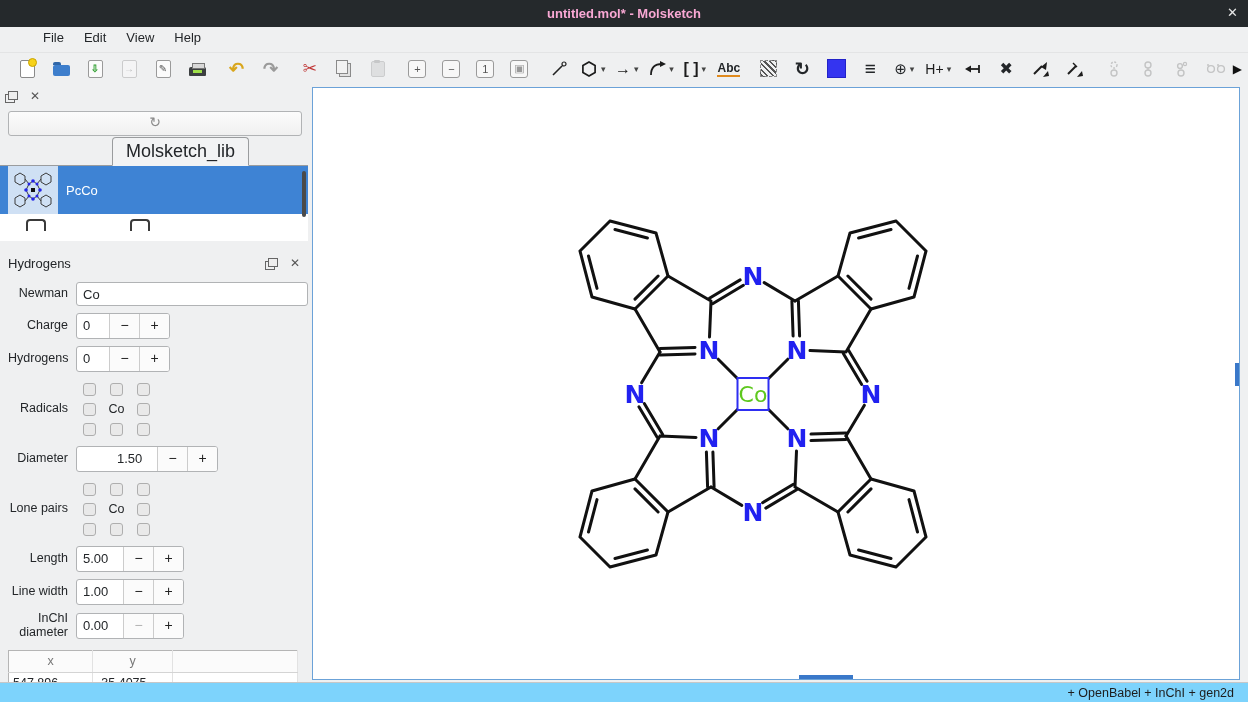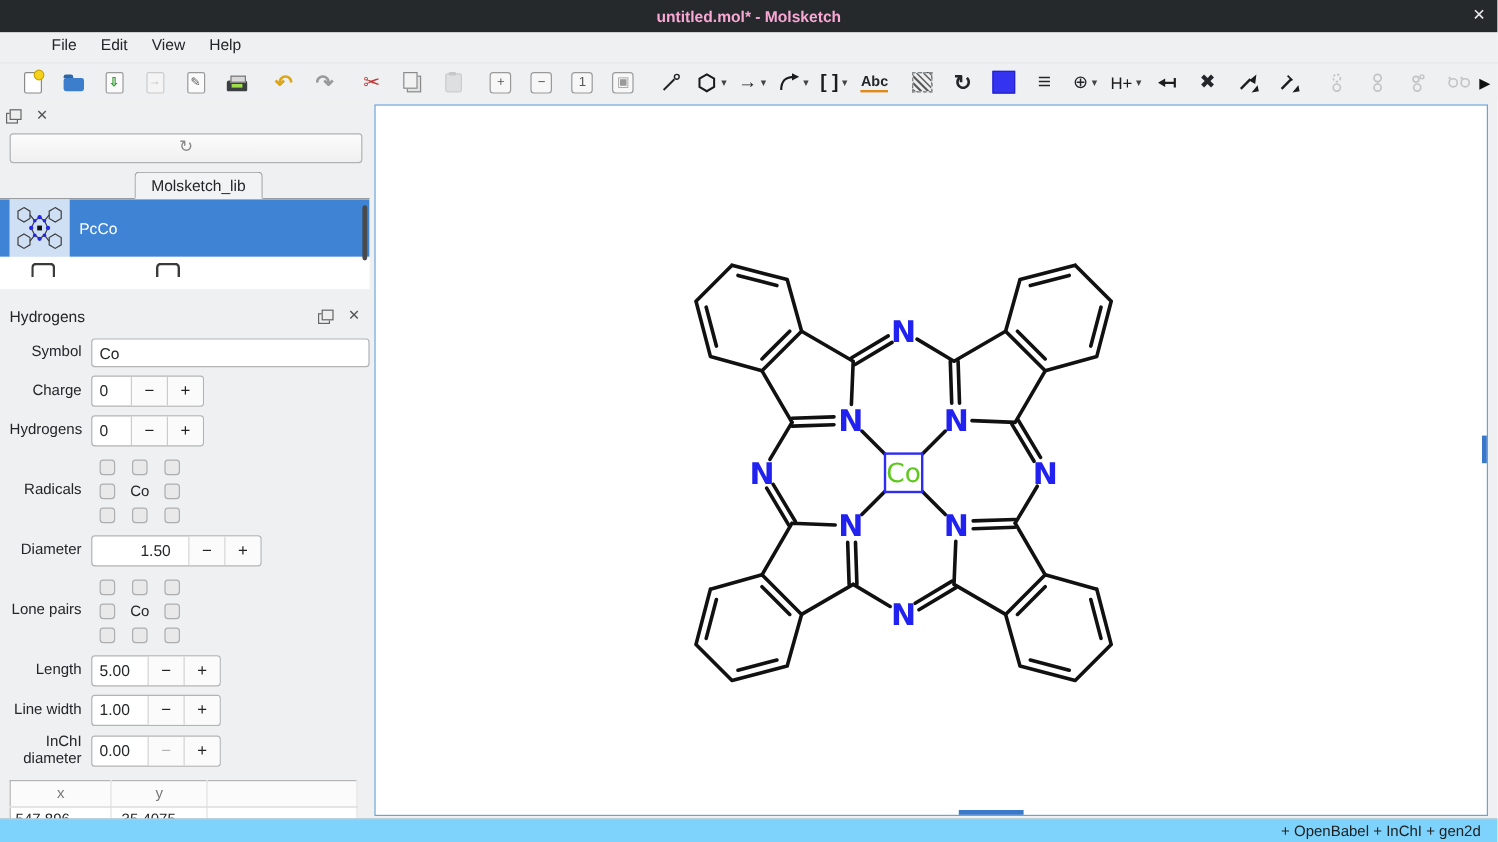--- a/index.html
+++ b/index.html
@@ -52,21 +52,21 @@
   
   .dock{position:absolute;left:0;top:84px;width:308px;height:598px;background:#eff0f1;}
   .phead{display:flex;align-items:center;height:20px;padding:2px 8px;font-size:13px;}
   .phead .ttl{flex:1;}
   .ic-float{width:8px;height:7px;border:1px solid #666;background:#eee;box-shadow:-3px 3px 0 -1px #eff0f1,-3px 3px 0 0 #666;margin-right:12px;margin-top:-2px;}
   .ic-x{color:#555;font-size:12px;}
   .refreshbtn{display:block;margin:3px 8px 6px 8px;width:292px;height:23px;border:1px solid #b1b3b5;border-radius:3px;
       background:linear-gradient(#fcfcfc,#f0f0f0);text-align:center;color:#8a8a8a;font-size:14px;line-height:21px;}
   .tabbar{position:relative;height:23px;border-bottom:1px solid #9a9c9e;}
   .tab{position:absolute;left:112px;bottom:-1px;padding:3px 13px 3px 13px;background:#f2f3f4;border:1px solid #9a9c9e;
-       border-bottom:1px solid #f2f3f4;border-radius:4px 4px 0 0;font-size:13px;text-align:right;}
+       border-bottom:1px solid #f2f3f4;border-radius:4px 4px 0 0;font-size:18px;text-align:right;}
   .liblist{position:relative;height:75px;background:#fff;overflow:hidden;}
   .librow{display:flex;align-items:center;height:48px;background:#3e83d4;}
   .thumb{width:50px;height:52px;margin:5px 8px 5px 8px;background:#cfe0f4;}
   .librow .lbl{color:#fff;font-size:13px;}
   .libscroll{position:absolute;right:2px;top:5px;width:4px;height:46px;background:#4a4a4a;border-radius:2px;}
   .partialrow{position:relative;height:13px;background:#fff;}
   .phex{position:absolute;bottom:-4px;width:16px;height:10px;border:2px solid #3a3a3a;border-bottom:none;border-radius:4px 4px 0 0;}
 
   .props .prow{display:flex;align-items:center;margin:7px 0 7px 8px;}
   .props .plabel{width:60px;text-align:right;margin-right:8px;font-size:12.5px;line-height:1.1;}
@@ -321,21 +321,21 @@
   <div style="height:10px;"></div>
 
   <div class="props">
     <div class="phead">
       <span class="ttl">Hydrogens</span>
       <span class="ic-float"></span>
       <span class="ic-x">✕</span>
     </div>
 
     <div class="prow">
-      <span class="plabel">Symbol</span>
+      <span class="plabel">Newman</span>
       <input class="tinput" value="Co" style="">
     </div>
 
     <div class="prow">
       <span class="plabel">Charge</span>
       <span class="spin">
         <span class="val">0</span>
         <span class="sbtn">−</span>
         <span class="sbtn">+</span>
       </span>

